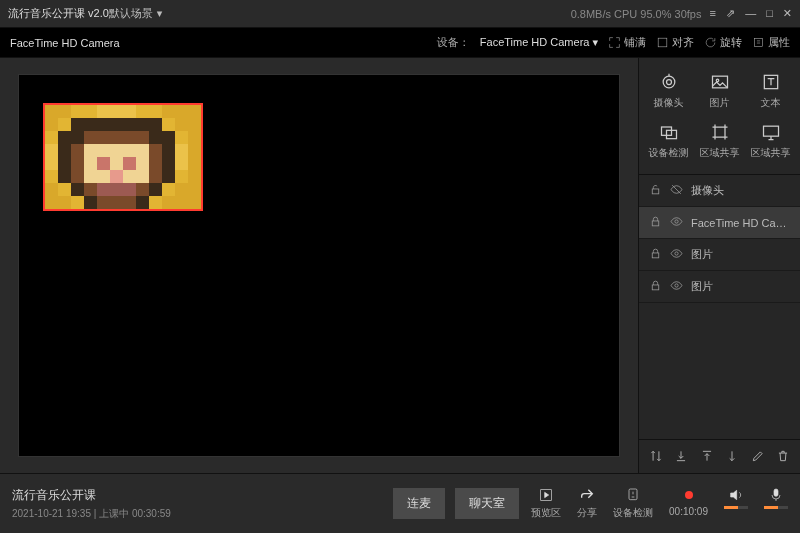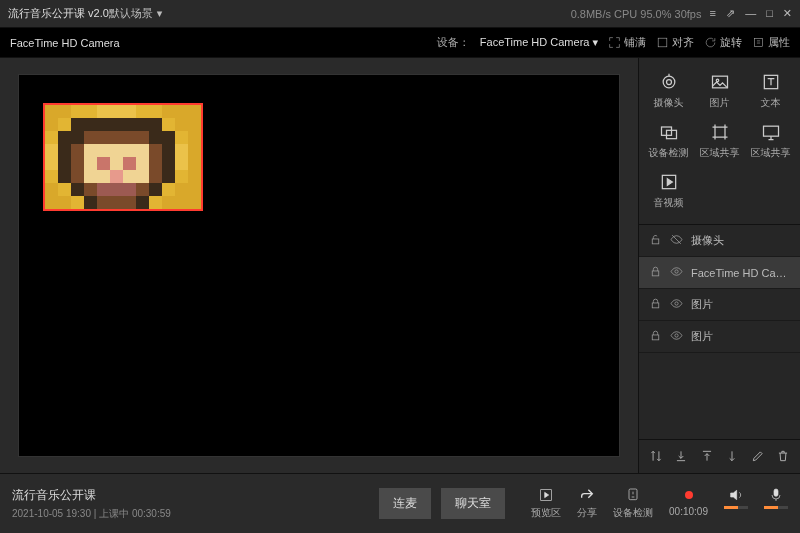--- a/index.html
+++ b/index.html
@@ -37,21 +37,21 @@
 .layeractions{border-top:1px solid #111;height:34px;display:flex;align-items:center;justify-content:space-around;padding:0 4px}
 .layeractions span{cursor:pointer;color:#bbb}
 .layeractions svg{width:14px;height:14px;stroke:#bbb;fill:none;stroke-width:1.5}
 .bottom{height:60px;background:#2a2a2a;display:flex;align-items:center;padding:0 12px;border-top:1px solid #111;gap:10px}
 .classinfo{flex:0 0 auto;display:flex;flex-direction:column;gap:3px}
 .classinfo .cname{color:#ddd;font-size:12px}
 .classinfo .ctime{color:#888;font-size:10px}
 .bottom .bspacer{flex:1}
 .actbtn{background:#4a4a4a;color:#ddd;padding:7px 14px;cursor:pointer;font-size:12px}
 .actbtn.warn{color:#ff8c3a}
-.ctrlgrid{display:flex;gap:16px;margin-left:16px}
+.ctrlgrid{display:flex;gap:16px;margin-left:2px}
 .ctrl{display:flex;flex-direction:column;align-items:center;gap:3px;cursor:pointer}
 .ctrl svg{width:16px;height:16px;stroke:#ddd;fill:#ddd}
 .ctrl span{font-size:10px;color:#aaa}
 .ctrl.rec svg circle{fill:#ff3b30;stroke:none}
 .ctrl .bar{width:24px;height:3px;background:#444;position:relative}
 .ctrl .bar::after{content:"";position:absolute;left:0;top:0;height:100%;width:60%;background:#ff8c3a}
 </style>
 </head>
 <body>
 
@@ -243,27 +243,20 @@
           </svg>
           <span>区域共享</span>
         </div>
       <div class="toolitem">
           <svg viewBox="0 0 24 24">
             <rect x="3" y="5" width="18" height="12"></rect>
             <path d="M9 21h6M12 17v4"></path>
           </svg>
           <span>区域共享</span>
         </div>
-      <div class="toolitem">
-          <svg viewBox="0 0 24 24">
-            <rect x="4" y="4" width="16" height="16"></rect>
-            <path d="M10 8l6 4-6 4z" fill="#ccc"></path>
-          </svg>
-          <span>音视频</span>
-        </div>
     </div>
     <div class="layers" id="layers">
         <div class="layer">
           <span><svg viewBox="0 0 24 24">
               <rect x="6" y="11" width="12" height="9"></rect>
               <path d="M8 11V8a4 4 0 0 1 7-2"></path>
             </svg></span>
           <span><svg viewBox="0 0 24 24">
               <path d="M2 12s3.5-7 10-7 10 7 10 7-3.5 7-10 7-10-7-10-7z"></path>
               <path d="M4 4l16 16"></path>
@@ -323,21 +316,21 @@
       <span><svg viewBox="0 0 24 24">
             <path d="M5 7h14M10 7V4h4v3M7 7l1 13h8l1-13"></path>
           </svg></span>
     </div>
   </div>
 </div>
 
 <div class="bottom">
   <div class="classinfo">
     <div class="cname">流行音乐公开课</div>
-    <div class="ctime">2021-10-05 19:30  |  上课中 00:30:59</div>
+    <div class="ctime">2021-10-21 19:35  |  上课中 00:30:59</div>
   </div>
   <div class="bspacer"></div>
   <div class="actbtn">连麦</div>
   <div class="actbtn">聊天室</div>
   <div class="ctrlgrid">
     <div class="ctrl">
         <svg viewBox="0 0 24 24">
           <rect x="4" y="4" width="16" height="16" fill="none" stroke="#ddd"></rect>
           <path d="M10 8l6 4-6 4z"></path>
         </svg>

